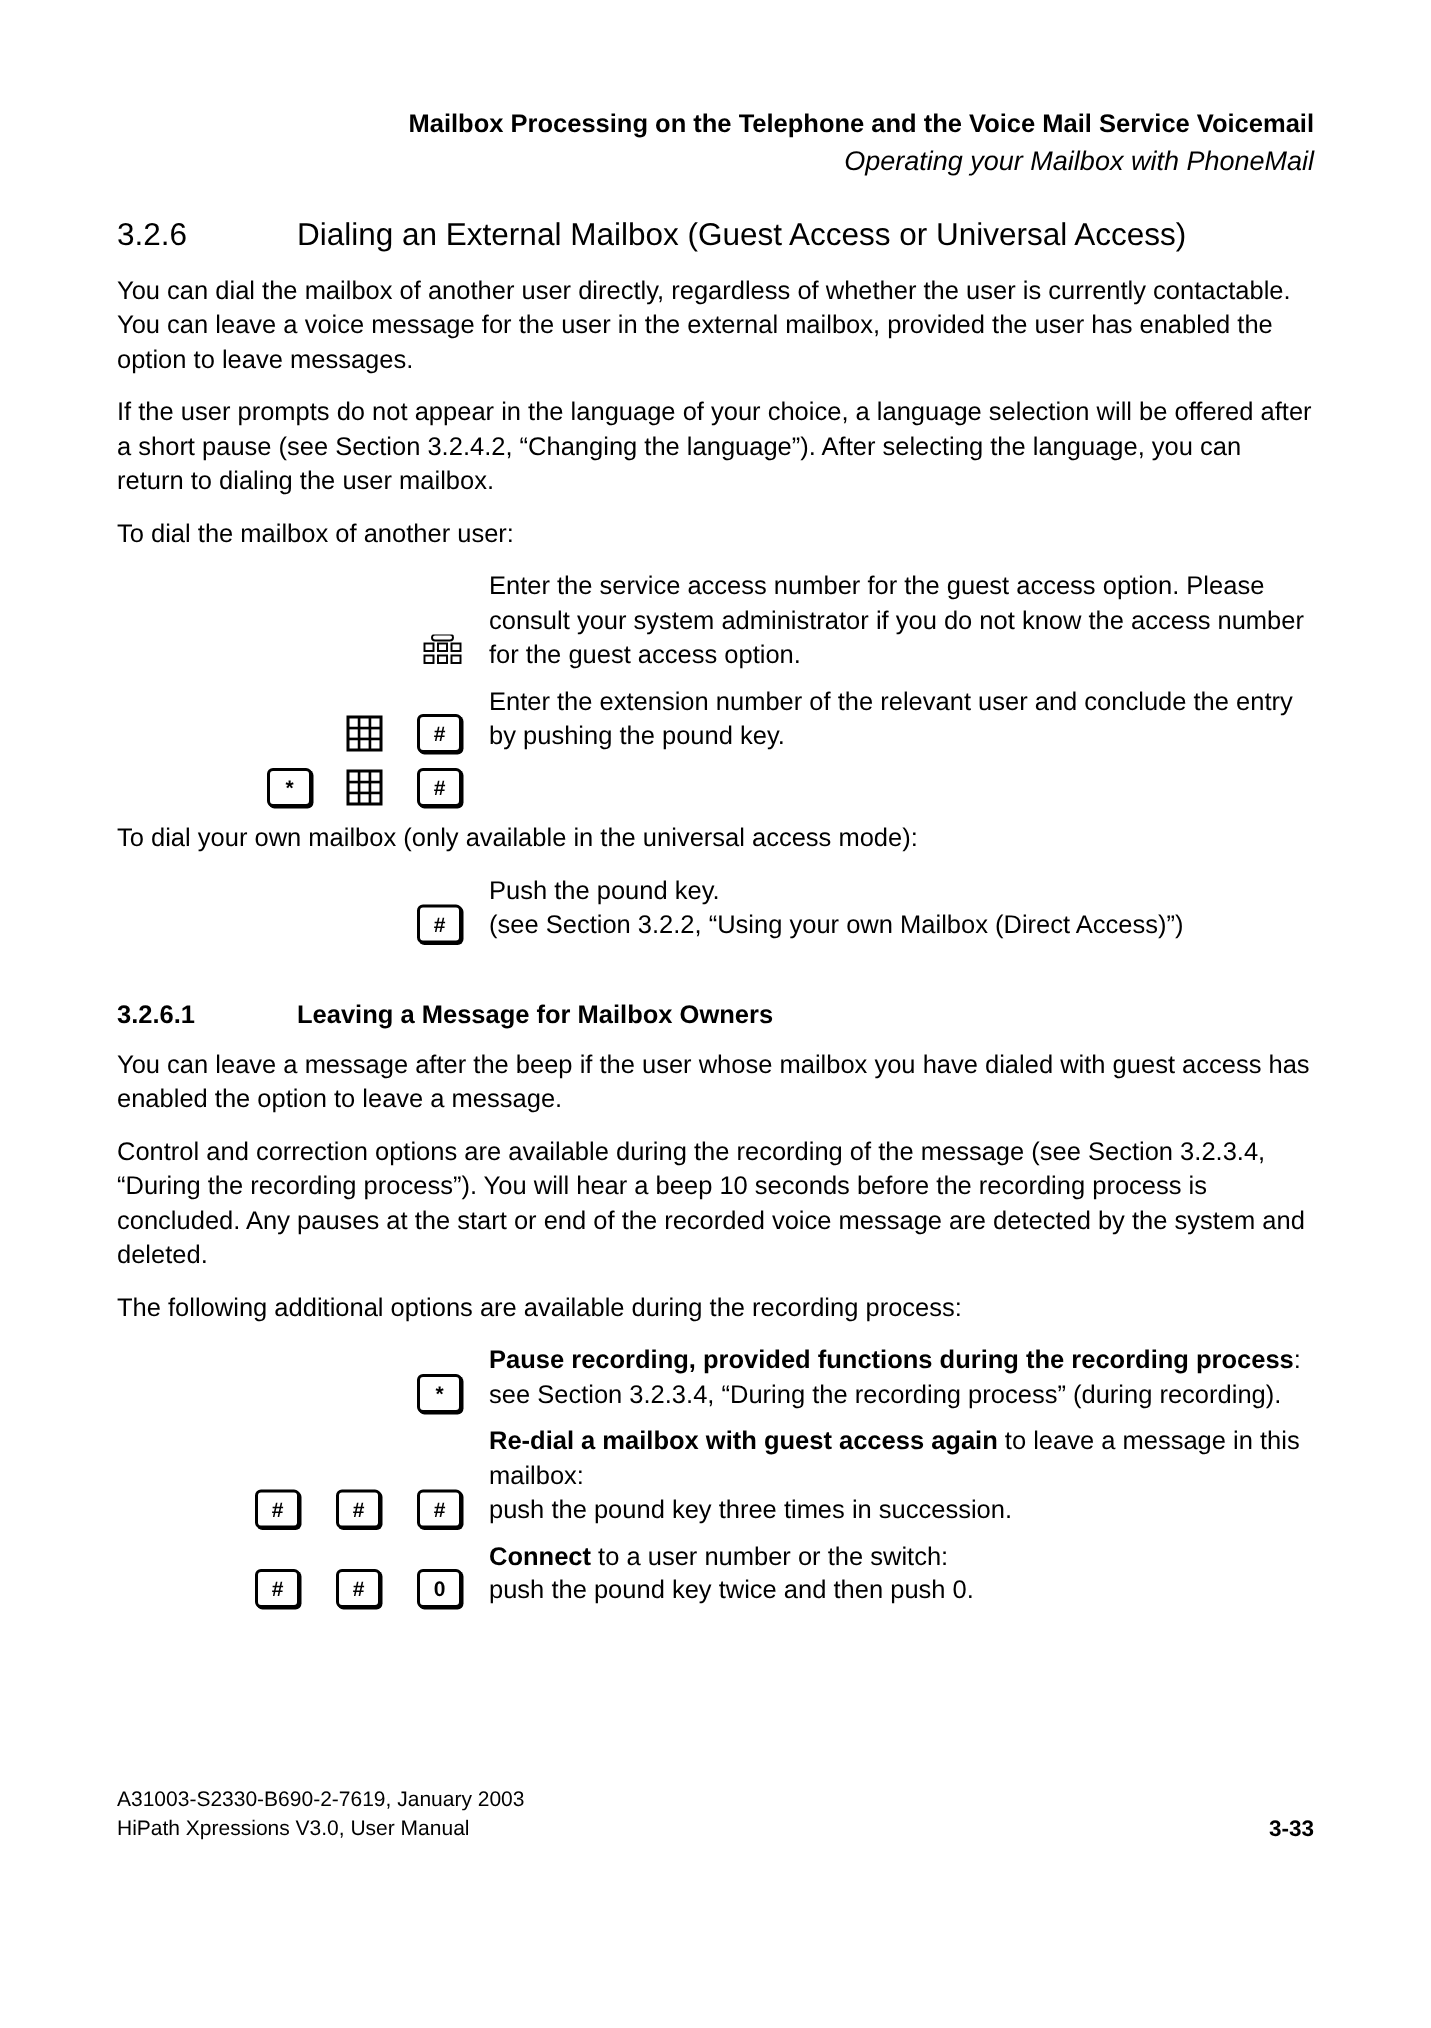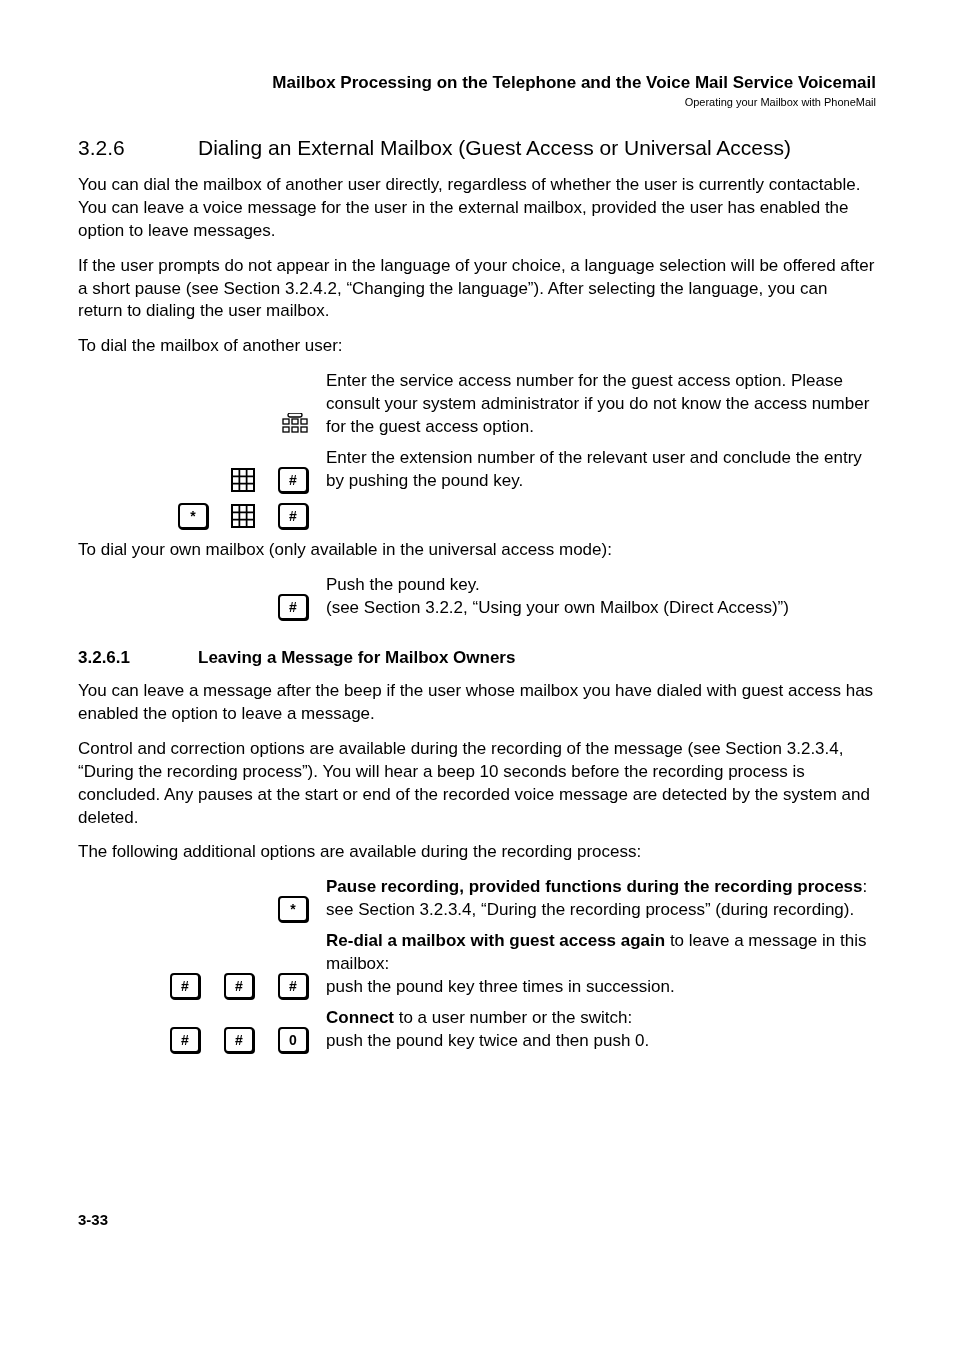--- a/index.html
+++ b/index.html
@@ -19,35 +19,36 @@
   .header-block {
     text-align: right;
     margin-bottom: 26px;
   }
   .header-bold {
     font-weight: bold;
     font-size: 17px;
     line-height: 1.35;
   }
   .header-italic {
-    font-size: 11px;
+    font-style: italic;
+    font-size: 18px;
     line-height: 1.35;
     text-align: right;
   }
   h2.section-heading {
     font-size: 21px;
     font-weight: normal;
     margin: 0 0 14px 0;
     display: flex;
   }
   h2.section-heading .num { width: 120px; flex-shrink: 0; }
   h3.sub-heading {
     font-size: 17px;
     font-weight: bold;
-    margin: 28px 0 12px 0;
+    margin: 38px 0 12px 0;
     display: flex;
   }
   h3.sub-heading .num { width: 120px; flex-shrink: 0; }
   p.body {
     font-size: 17px;
     line-height: 1.35;
     margin: 0 0 12px 0;
   }
   .step-row {
     display: flex;
@@ -223,16 +224,20 @@
       <span class="keycap">#</span>
       <span class="keycap">0</span>
     </div>
     <div class="step-text">
       <b>Connect</b><span> to a user number or the switch:</span><br>
       <span>push the pound key twice and then push 0.</span>
     </div>
   </div>
 
   <div class="footer">
+    <div class="footer-left">
+      <div>A31003-S2330-B690-2-7619, January 2003</div>
+      <div>HiPath Xpressions V3.0, User Manual</div>
+    </div>
     <div class="footer-right">3-33</div>
   </div>
 
 </div>
 
 </body></html>

